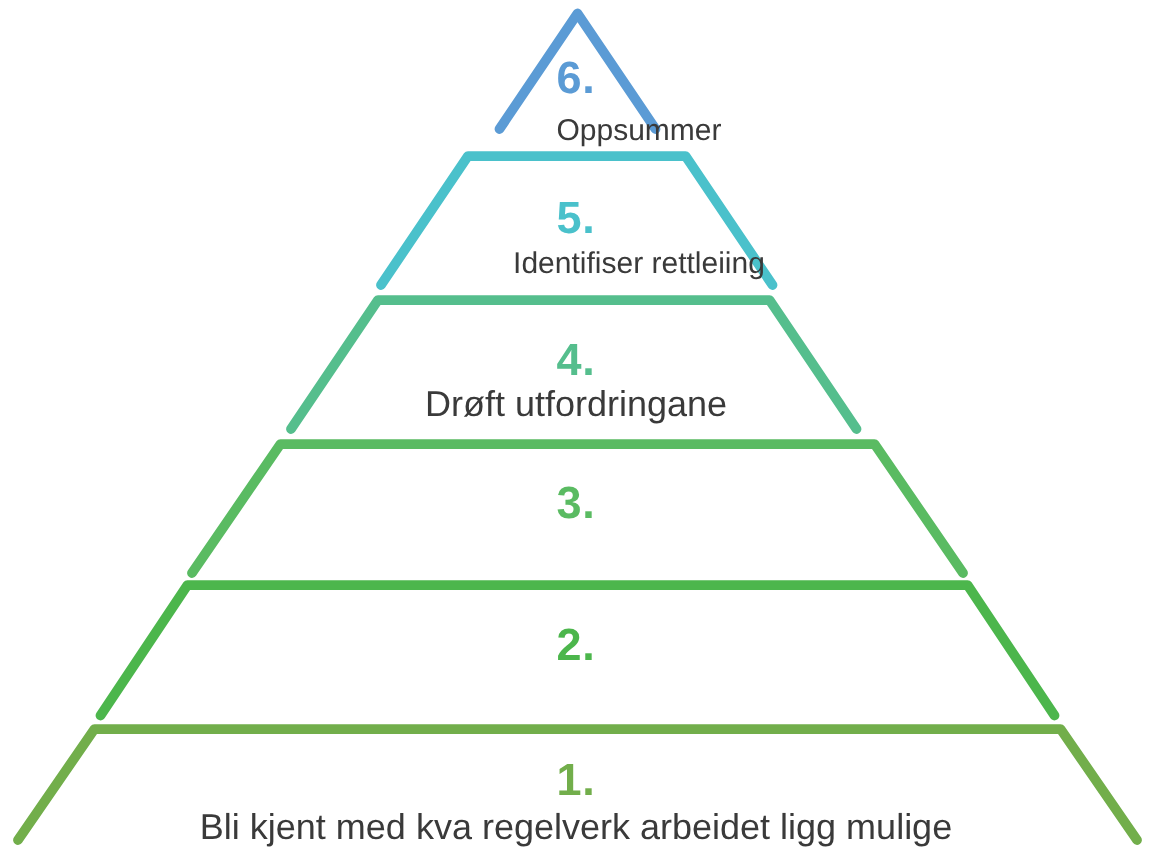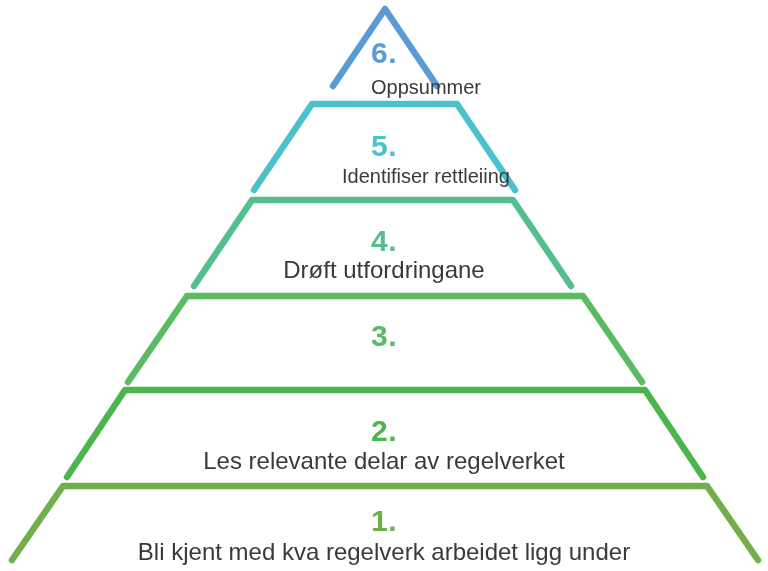--- a/index.html
+++ b/index.html
@@ -65,18 +65,17 @@
 
   <div class="lvl-text lvl-num" style="top: 129px; color: rgb(74, 193, 203);">5.</div>
   <div class="lvl-text lvl-label small" style="top:165px">Identifiser rettleiing</div>
 
   <div class="lvl-text lvl-num" style="top: 224px; color: rgb(85, 190, 141);">4.</div>
   <div class="lvl-text lvl-label" style="top:259px">Drøft utfordringane</div>
 
   <div class="lvl-text lvl-num" style="top: 319px; color: rgb(90, 187, 98);">3.</div>
 
   <div class="lvl-text lvl-num" style="top: 414px; color: rgb(76, 182, 76);">2.</div>
-  <div class="lvl-text lvl-label" style="top:450px">Les relevante delar av regelverket</div>
 
   <div class="lvl-text lvl-num" style="top: 504px; color: rgb(114, 174, 75);">1.</div>
-  <div class="lvl-text lvl-label" style="top:541px">Bli kjent med kva regelverk arbeidet ligg under</div>
+  <div class="lvl-text lvl-label" style="top:541px">Bli kjent med kva regelverk arbeidet ligg mulige</div>
 
 </div>
 
 </body></html>

